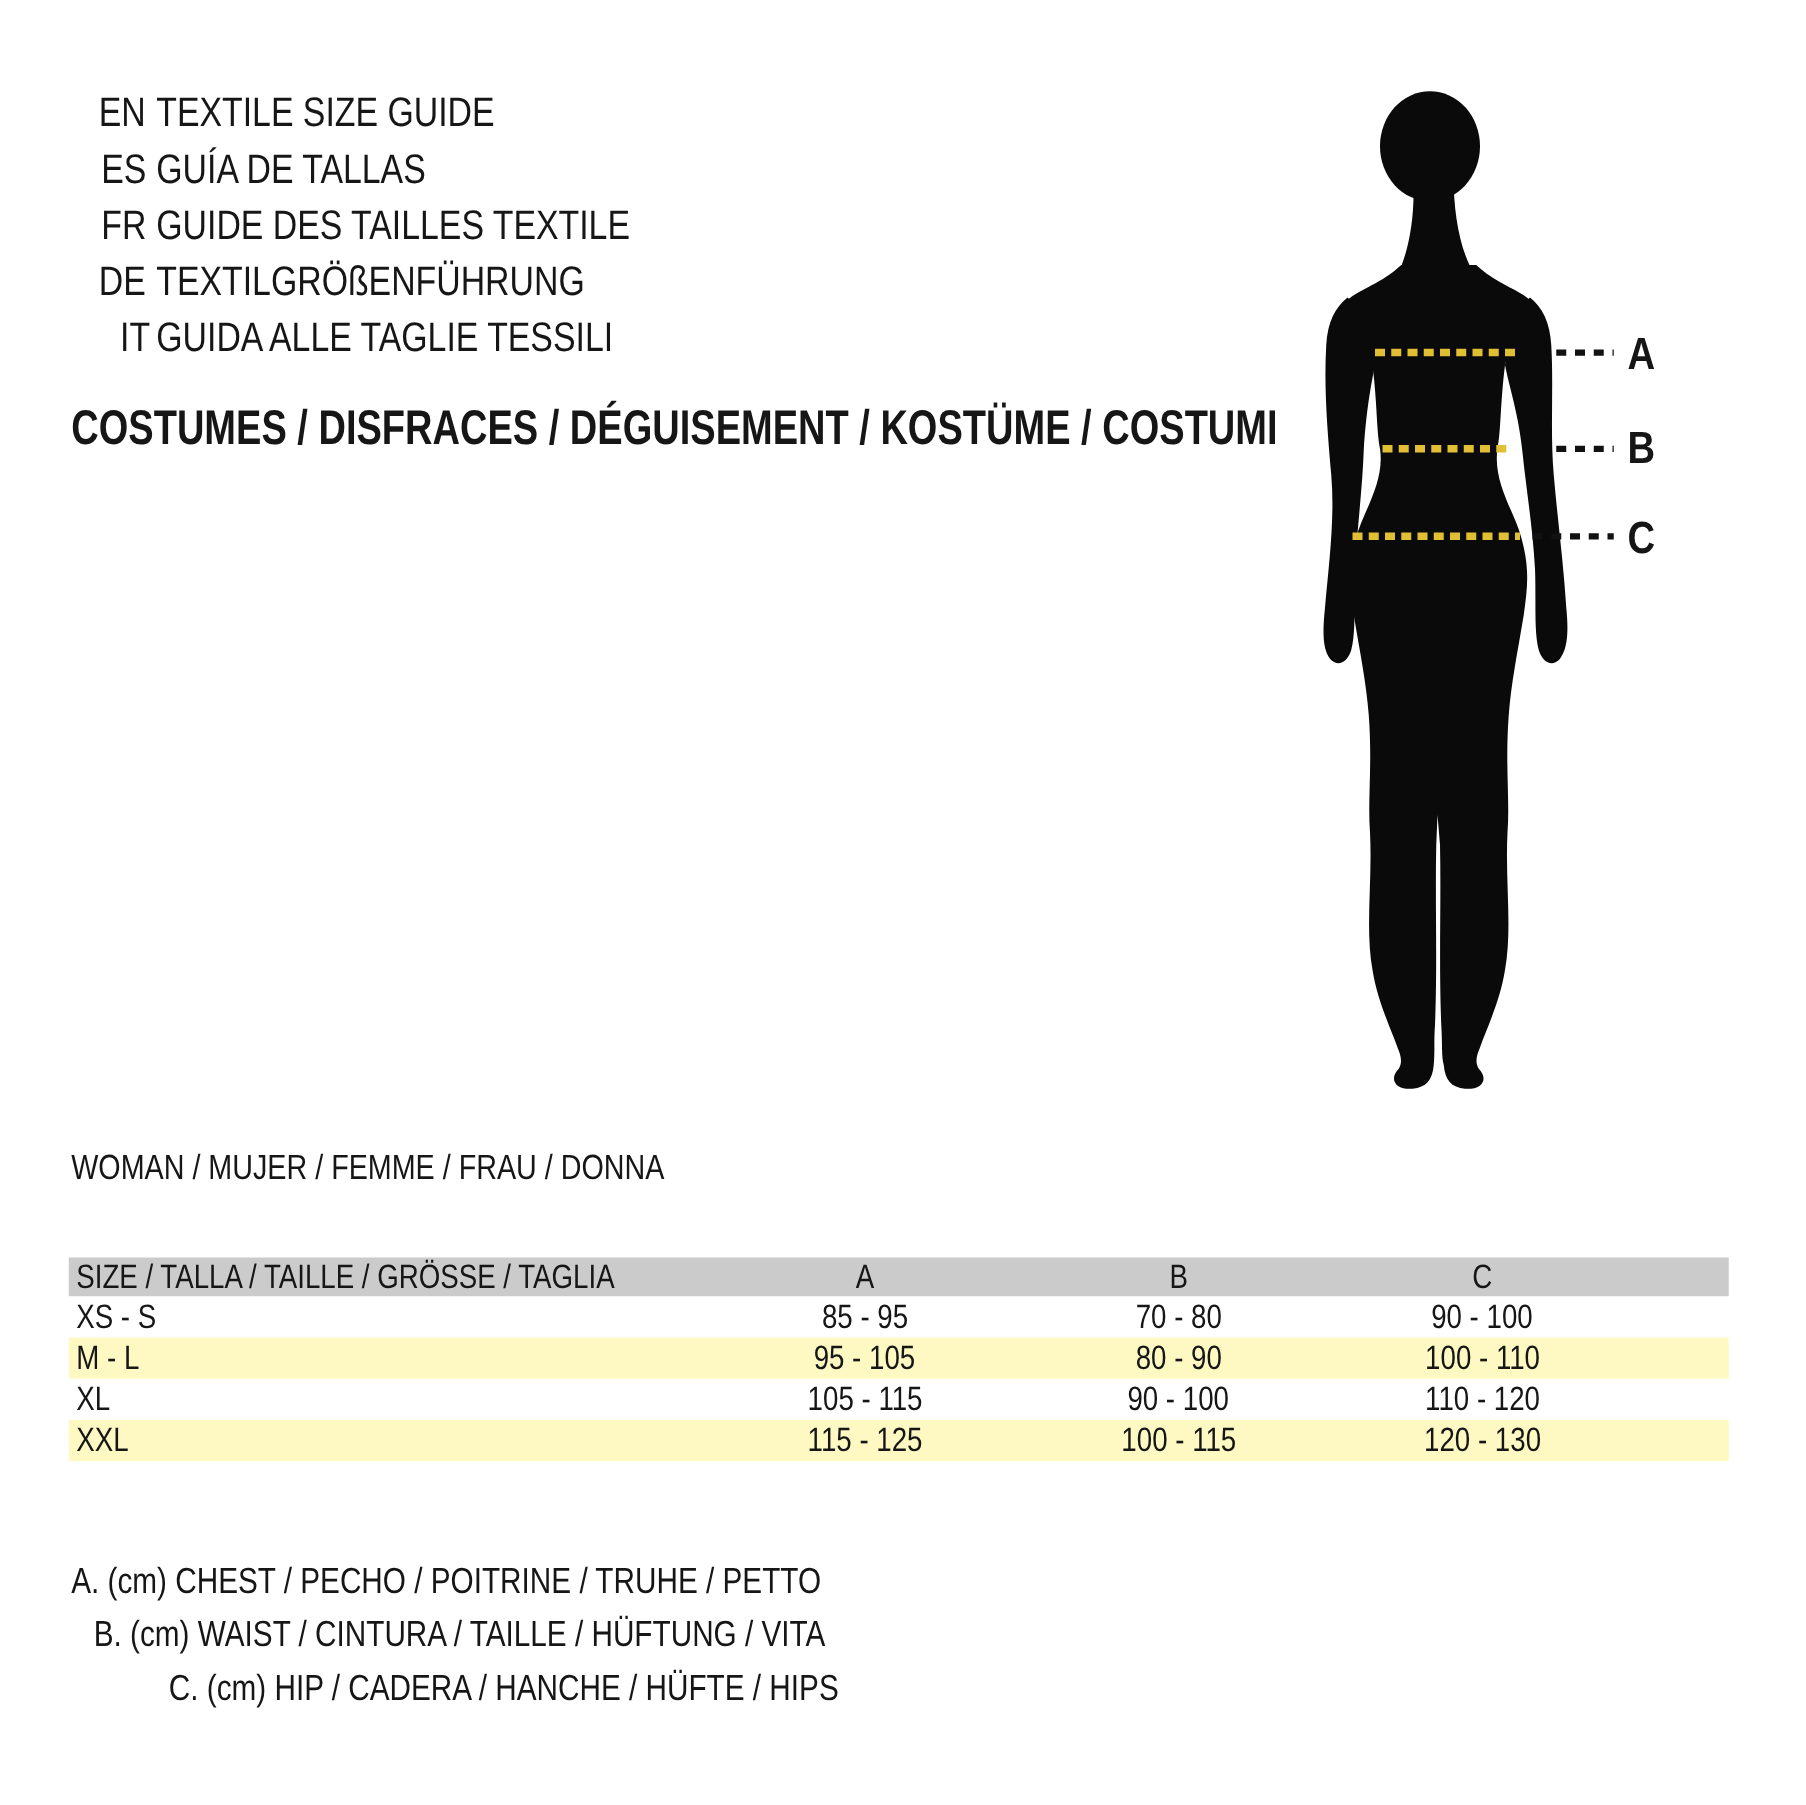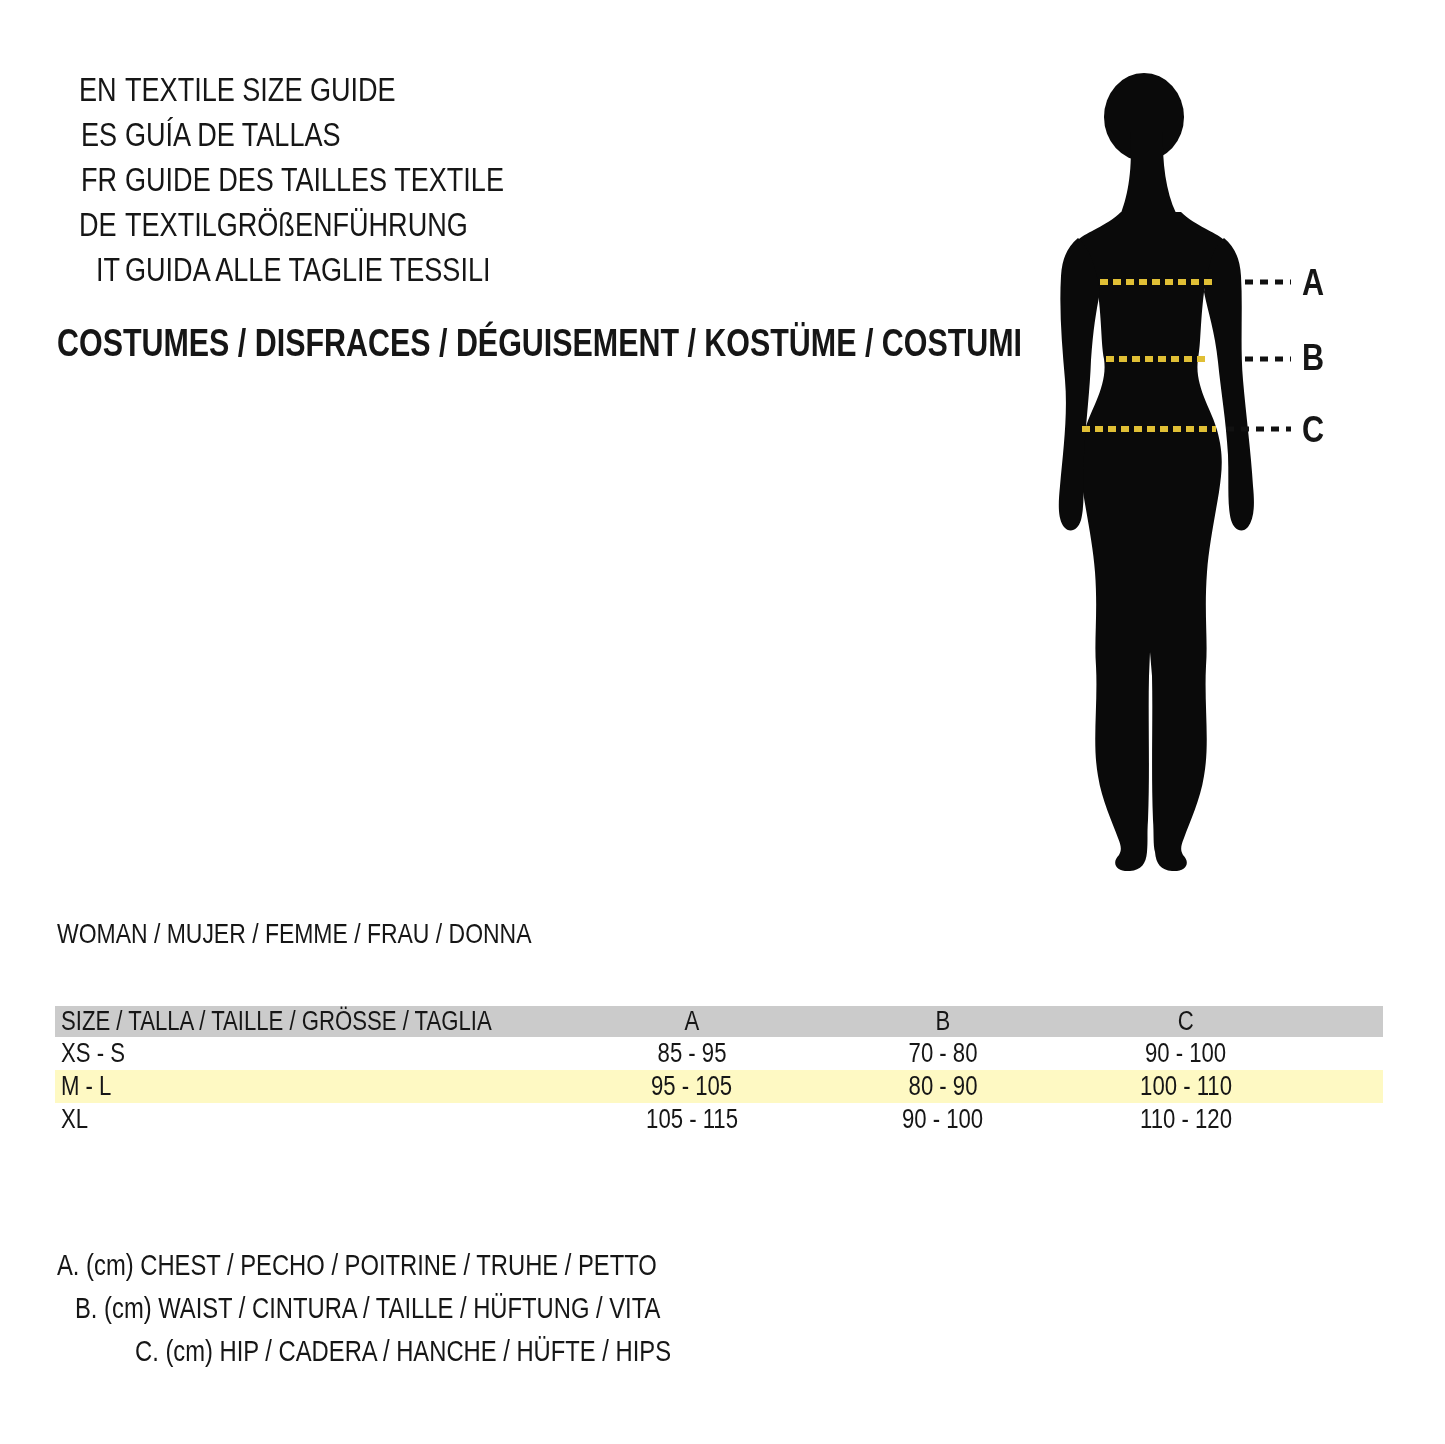--- a/index.html
+++ b/index.html
@@ -180,20 +180,27 @@
       <div class="cell-val"><span class="condc">100 - 110</span></div>
       <div></div>
     </div>
     <div class="t-row">
       <div class="cell-size"><span class="cond">XL</span></div>
       <div class="cell-val"><span class="condc">105 - 115</span></div>
       <div class="cell-val"><span class="condc">90 - 100</span></div>
       <div class="cell-val"><span class="condc">110 - 120</span></div>
       <div></div>
     </div>
+    <div class="t-row row-alt">
+      <div class="cell-size"><span class="cond">XXL</span></div>
+      <div class="cell-val"><span class="condc">115 - 125</span></div>
+      <div class="cell-val"><span class="condc">100 - 115</span></div>
+      <div class="cell-val"><span class="condc">120 - 130</span></div>
+      <div></div>
+    </div>
   </div>
 
   <div class="legend-block">
     <div class="legend-line"><span class="cond">A. (cm) CHEST / PECHO / POITRINE / TRUHE / PETTO</span></div>
     <div class="legend-line"><span class="cond">B. (cm) WAIST / CINTURA / TAILLE / HÜFTUNG / VITA</span></div>
     <div class="legend-line"><span class="cond">C. (cm) HIP / CADERA / HANCHE / HÜFTE / HIPS</span></div>
   </div>
 
 </div>
 

